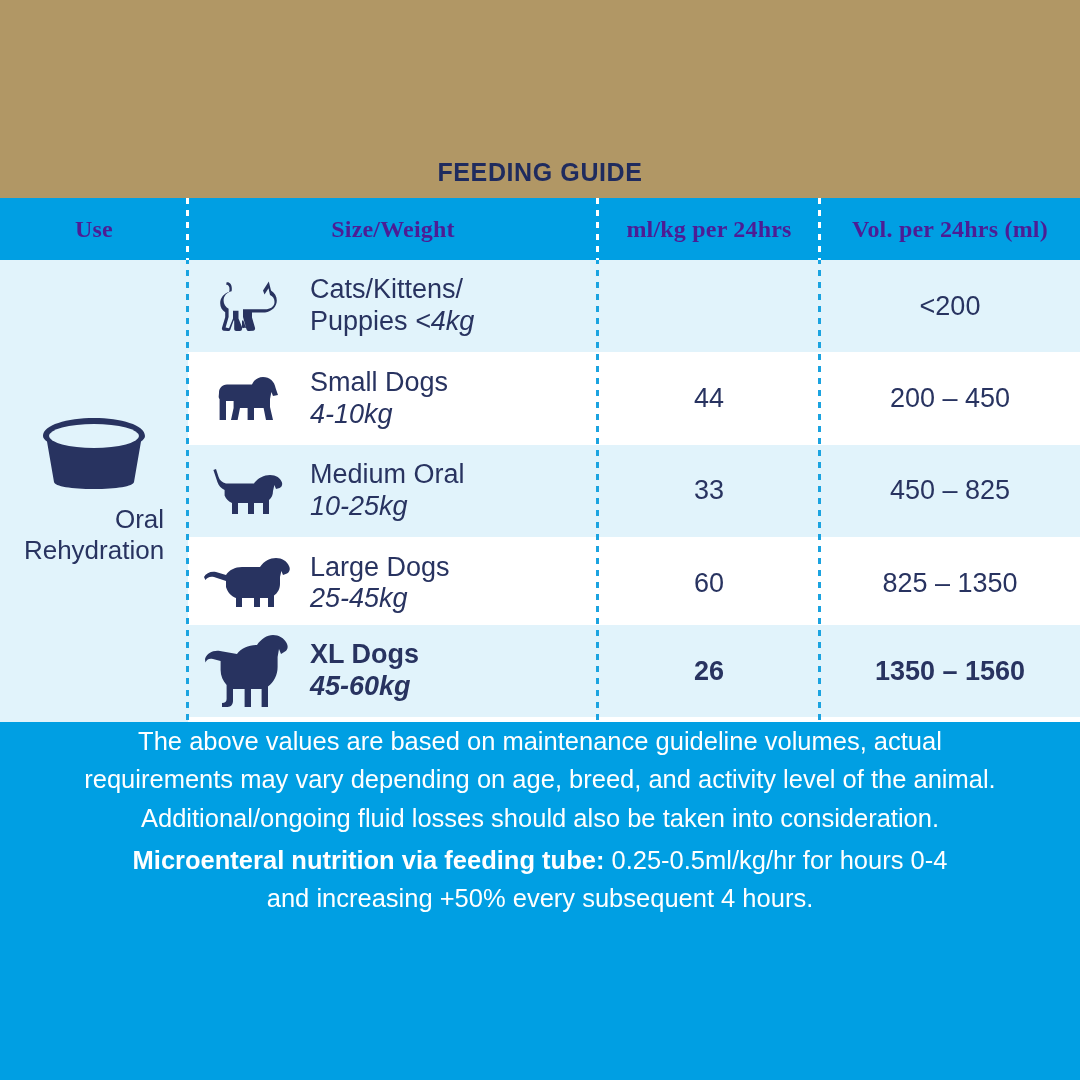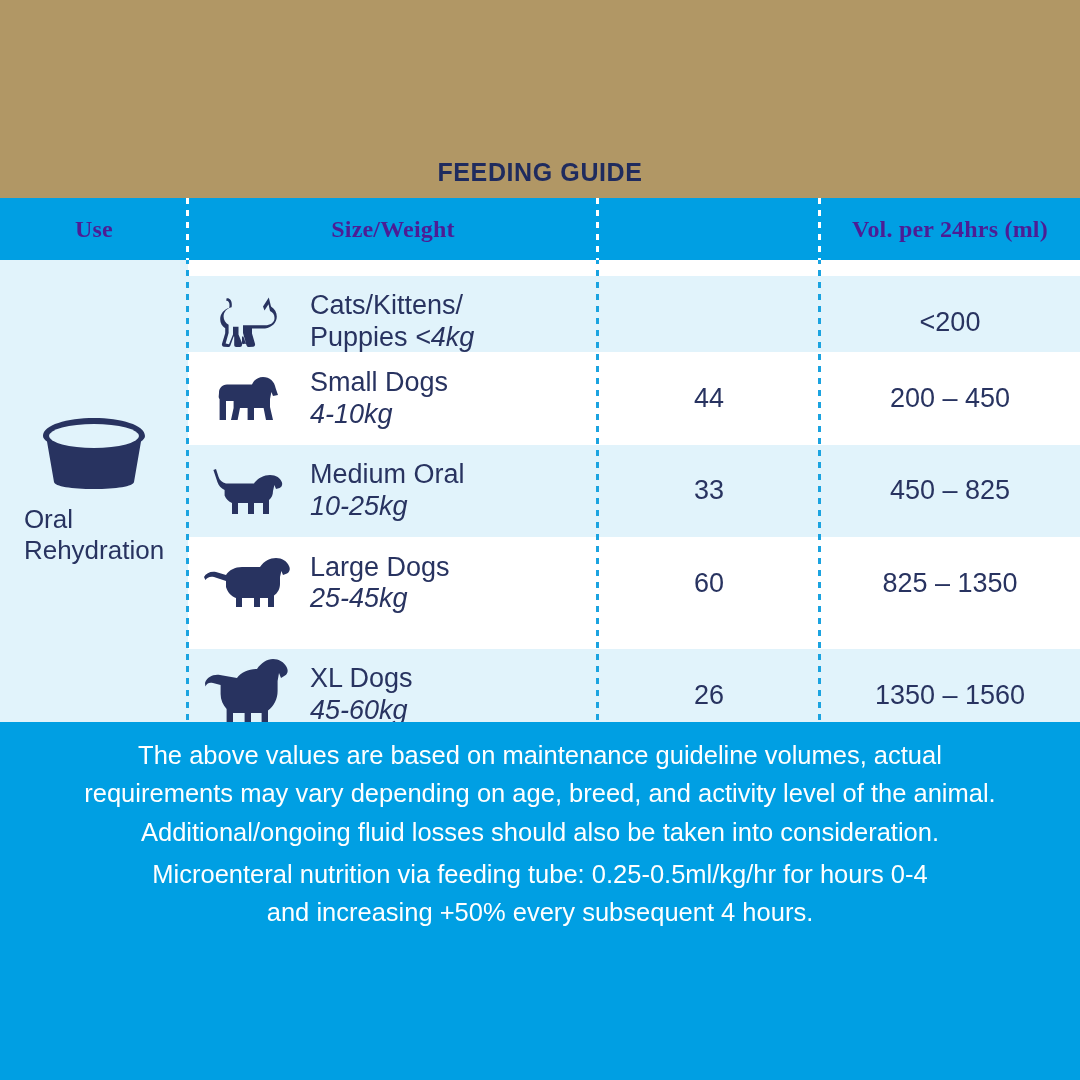--- a/index.html
+++ b/index.html
@@ -86,21 +86,21 @@
     background: #E1F3FB;
     display: flex;
     flex-direction: column;
     align-items: center;
     justify-content: center;
   }
 
   .bowl-icon { display: block; margin-bottom: 10px; }
 
   .use-label {
-    text-align: left;
+    text-align: right;
     color: #283360;
     font-size: 26px;
     line-height: 1.18;
     font-weight: normal;
   }
 
   .rows {
     position: absolute;
     left: 188px; top: 0;
     width: 892px;
@@ -185,65 +185,65 @@
   .vdiv-white.d2 { left: 596px; }
   .vdiv-white.d3 { left: 818px; }
 
   
   .footer {
     position: absolute;
     left: 0; top: 722px;
     width: 1080px;
     height: 358px;
     background: #009FE3;
-    padding-top: 14px;
   }
 
   .footer p {
     color: #ffffff;
     text-align: center;
     font-size: 25.5px;
     line-height: 1.5;
     padding: 0 34px;
   }
   .footer .micro-line { margin-top: 4px; }
-  .footer .micro-line b { font-weight: normal; }
+  .footer .micro-line b { font-weight: bold; }
 </style>
 </head>
 <body>
 
 <div class="sheet">
 
   <div class="tan-band"></div>
   <div class="guide-title">FEEDING GUIDE</div>
 
   <div class="header-row">
     <div class="header-cell hc-use">Use</div>
     <div class="header-cell hc-size">Size/Weight</div>
+    <div class="header-cell hc-mlkg">ml/kg per 24hrs</div>
     <div class="header-cell hc-vol">Vol. per 24hrs (ml)</div>
   </div>
 
   <div class="table-body">
 
     <div class="use-col">
       <span class="bowl-icon">
         <svg width="118" height="74" viewBox="0 0 118 74" aria-hidden="true">
           <path d="M8 20 C8 9 32 2 59 2 C86 2 110 9 110 20 C110 22 108.5 23.8 106 25.4 L99 66 C98.4 70.4 81 73 59 73 C37 73 19.6 70.4 19 66 L12 25.4 C9.5 23.8 8 22 8 20 Z" fill="#283360"></path>
           <ellipse cx="59" cy="20" rx="45" ry="12" fill="#E1F3FB"></ellipse>
         </svg>
       </span>
       <div class="use-label">
         <div>Oral</div>
         <div>Rehydration</div>
       </div>
     </div>
 
     <div class="rows">
 
-      <div class="row alt" style="top:0px;margin-top:16px;">
+      <div class="row alt" style="top:0px;">
         <div class="cell-size">
           <div class="animal-slot">
             <svg width="58" height="50" viewBox="0 0 58 50" aria-hidden="true">
               <path d="M45.5 13.5 L49.5 7.2 L51 14 C54 15.4 55.5 17.8 55.5 21 C55.5 25 52.5 27.5 48 28.2 L24 28.2 L24 36 L27 46.5 L23.5 47.2 L19.5 37.5 L19.5 29.8 L14 29.8 L14 37.5 L10 47.2 L6.6 46.5 L9.6 36 L9.6 27.8 C6.4 26 4.6 23.2 4.6 19.6 C4.6 15 7.8 11.4 12.6 10.3 C13 8 13 5 11.6 3 C10.6 1.6 9 1 7.6 1.3 L7.2 3.8 C8.3 3.8 9.2 4.3 9.8 5.2 C10.7 6.6 10.6 9 10.2 10.8 C5 12.6 1.2 16.8 1.2 22.2 C1.2 26 3 29.2 6.2 31.2 L6.2 36.2 L3 46.8 C2.6 48.2 3.4 49.4 4.8 49.7 L9 50 C10.2 50 11 49.4 11.4 48.4 L14.6 39.6 L15.2 39.6 L15.2 48 C15.2 49.2 16 50 17.2 50 L21 50 C22.2 50 23 49.2 23 48 L23 39.6 L24.4 39.6 L27.6 48.4 C28 49.4 28.8 50 30 50 L34.2 49.7 C35.6 49.4 36.4 48.2 36 46.8 L33 36.6 L33 31.6 L46 31.6 C53 30.4 57.8 25.8 57.8 19.6 C57.8 15.4 55.6 11.8 52 9.6 L49.8 0.4 L44 9.6 Z" fill="#283360" transform="translate(0,0)"></path>
             </svg>
           </div>
           <div class="size-text">
             <div class="nm">Cats/Kittens/</div>
             <div><span class="nm">Puppies </span><span class="wt">&lt;4kg</span></div>
           </div>
@@ -293,21 +293,21 @@
           </div>
           <div class="size-text">
             <div class="nm">Large Dogs</div>
             <div class="wt">25-45kg</div>
           </div>
         </div>
         <div class="cell-num cn-mlkg">60</div>
         <div class="cell-num cn-vol">825 – 1350</div>
       </div>
 
-      <div class="row alt" style="top:389px;">
+      <div class="row alt" style="top:365px;font-weight:bold;">
         <div class="cell-size">
           <div class="animal-slot">
             <svg width="98" height="80" viewBox="0 0 98 80" aria-hidden="true">
               <path d="M6 28 C8 22 14 19 21 20 L38 23 C42 17 50 14 58 14 C62 8 68 4 74 4 C80 4 85 7 87.6 12 C89.6 15.6 88.6 19 86 20.6 L82 23 L80 18 L78.6 26 L78.6 36 C78.6 44 75 51 69 55.6 L69 76 L62.6 76 L62.6 58 L52 58 L52 76 L45.6 76 L45.6 58 L34 58 C34 58 34 66 34 70 C34 73 32 76 28.6 76 L23 76 L23 72 C26 72 27.6 70.6 27.6 68 L27.6 54 C24 50 21.6 45 21.6 39 L21.6 30 L14 28 C10 27 7.6 28.6 6.4 31.6 Z" fill="#283360"></path>
             </svg>
           </div>
           <div class="size-text">
             <div class="nm">XL Dogs</div>
             <div class="wt">45-60kg</div>
           </div>

